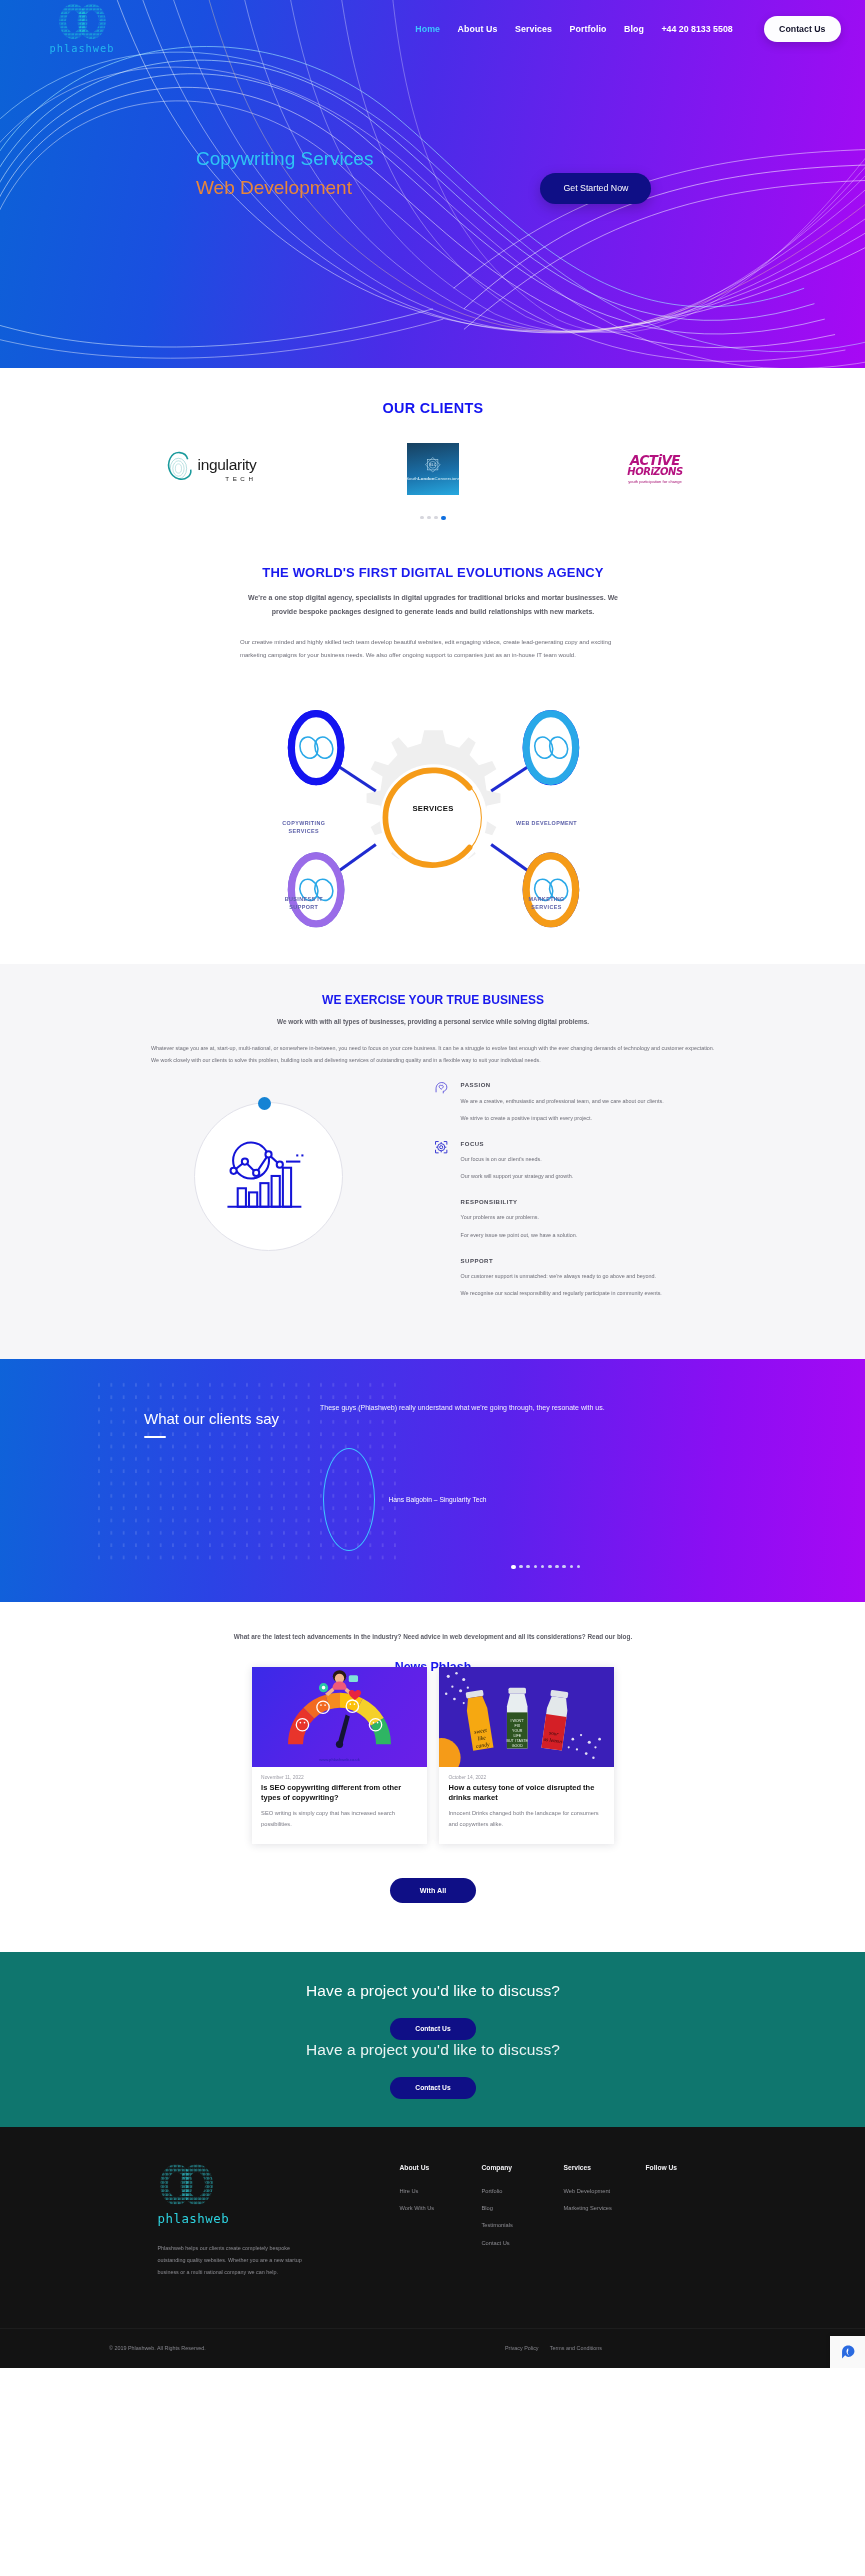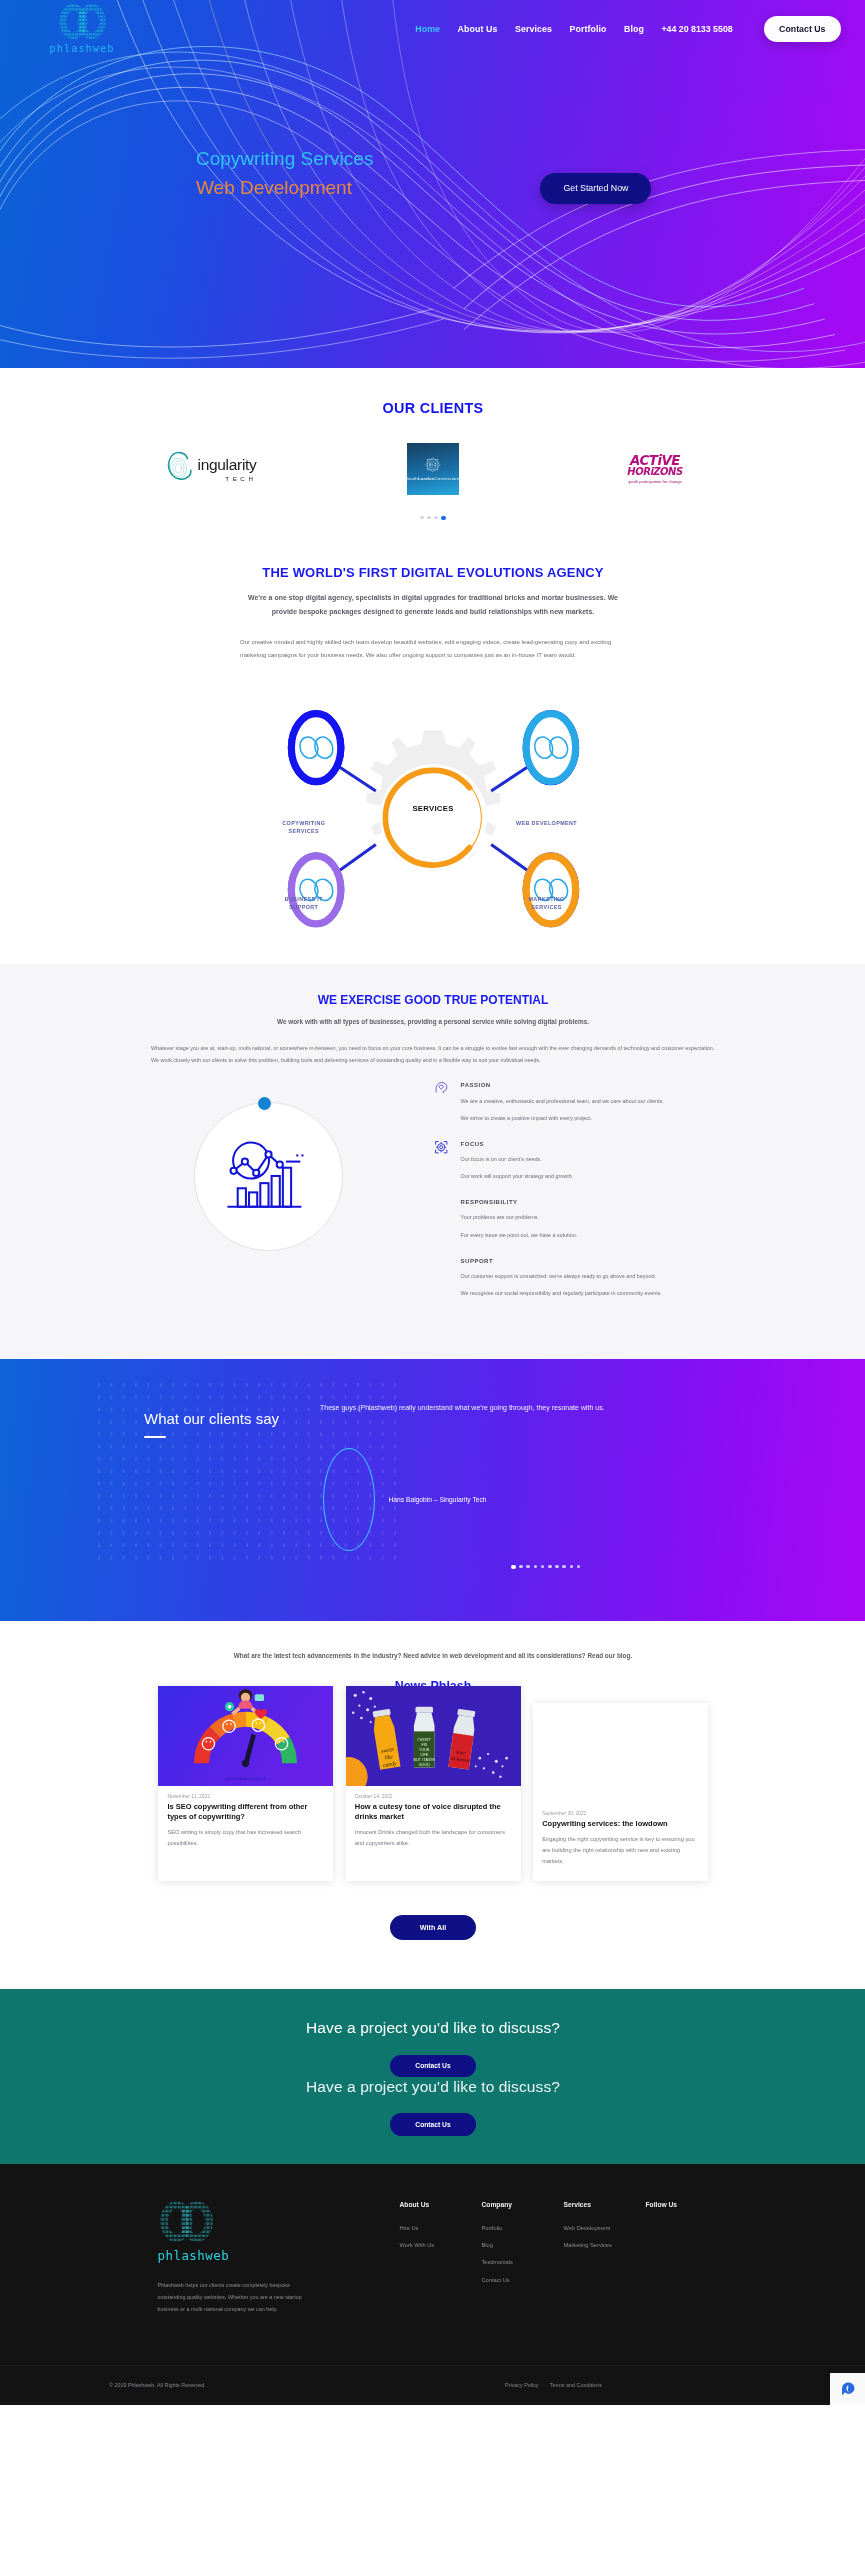--- a/index.html
+++ b/index.html
@@ -157,21 +157,21 @@
   .value .v-icon { position:absolute; left: 0; top: -1px; width: 14.4px; height: 14.4px; }
   .value h3 {
     font-size: 6px; font-weight: 800; color:#4a4a55; letter-spacing:0.5px; margin-bottom: 7.2px;
   }
   .value p { font-size: 5.4px; color:#6d6d77; line-height: 1.9; margin-bottom: 7.2px; }
 
   
   .testi {
     position: relative; overflow:hidden;
     background: linear-gradient(95deg,#0e63d9 0%, #2b43e5 26%, #5a22ec 58%, #8b0ef3 82%, #a808f4 100%);
-    padding: 29px 0 52px;
+    padding: 29px 0 33px;
   }
   .testi-dots-bg {
     position:absolute; left: 93px; top: 20.6px; width: 309px; height: 185px;
     opacity:.22;
   }
   .testi-inner { display:flex; max-width: 670px; margin: 0 auto; position: relative; z-index:3; }
   .testi-left { width: 222px; padding-left: 46px; padding-top: 21.6px; }
   .testi-left h2 { color:#fff; font-size: 15px; font-weight: 400; }
   .testi-left .underline { width: 21.6px; height: 2.1px; background:#fff; margin-top: 9.3px; border-radius: 1px; }
   .testi-right { flex:1; padding-top: 13.4px; }
@@ -447,21 +447,21 @@
 SERVICES</div>
       <div class="node-label nl-wd" style="white-space:pre-line">WEB DEVELOPMENT</div>
       <div class="node-label nl-it" style="white-space:pre-line">BUSINESS IT
 SUPPORT</div>
       <div class="node-label nl-mk" style="white-space:pre-line">MARKETING
 SERVICES</div>
     </div>
   </div>
 
   <section class="potential">
-    <h2>WE EXERCISE GOOD TRUE POTENTIAL</h2>
+    <h2>WE EXERCISE YOUR TRUE BUSINESS</h2>
     <p class="lead">We work with with all types of businesses, providing a personal service while solving digital problems.</p>
     <p class="body">Whatever stage you are at, start-up, multi-national, or somewhere in-between, you need to focus on your core business. It can be a struggle to evolve fast enough with the ever changing demands of technology and customer expectation. We work closely with our clients to solve this problem, building tools and delivering services of outstanding quality and in a flexible way to suit your individual needs.</p>
 
     <div class="pot-grid">
       <div class="pot-left">
         <div class="circle-illus">
           <div class="ring"></div>
           <div class="blue-dot"></div>
           <svg width="88" height="77" viewBox="0 0 170 150">
             <g fill="none" stroke="#1414d8" stroke-width="4">
@@ -685,28 +685,20 @@
             </g>
           </svg>
         </div>
         <div class="card-body">
           <div class="card-date">October 14, 2022</div>
           <h3 class="card-title">How a cutesy tone of voice disrupted the drinks market</h3>
           <p class="card-excerpt">Innocent Drinks changed both the landscape for consumers and copywriters alike.</p>
         </div>
       </article>
 
-      <article class="card offset">
-        <div class="card-media" style="background:#ffffff"></div>
-        <div class="card-body">
-          <div class="card-date">September 30, 2022</div>
-          <h3 class="card-title">Copywriting services: the lowdown</h3>
-          <p class="card-excerpt">Engaging the right copywriting service is key to ensuring you are building the right relationship with new and existing markets.</p>
-        </div>
-      </article>
     </div>
 
     <div class="viewall-wrap">
       <button class="btn-viewall">With All</button>
     </div>
   </section>
 
   <section class="cta">
     <h2>Have a project you'd like to discuss?</h2>
     <button class="btn-cta">Contact Us</button>

